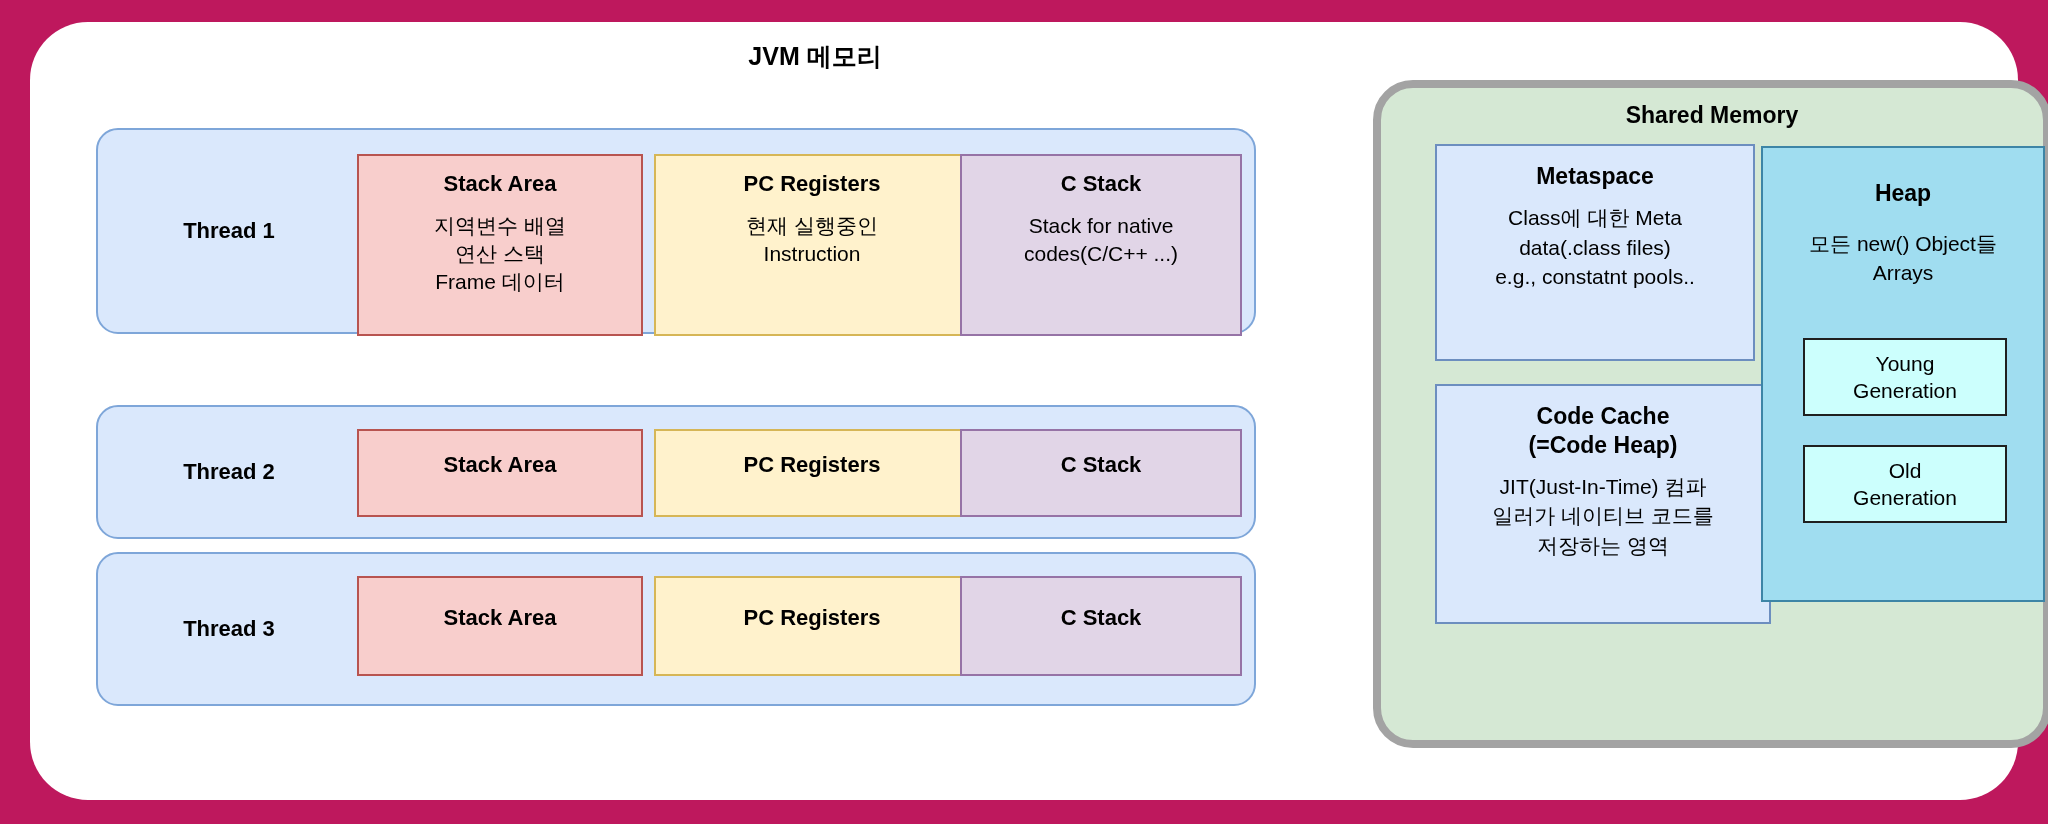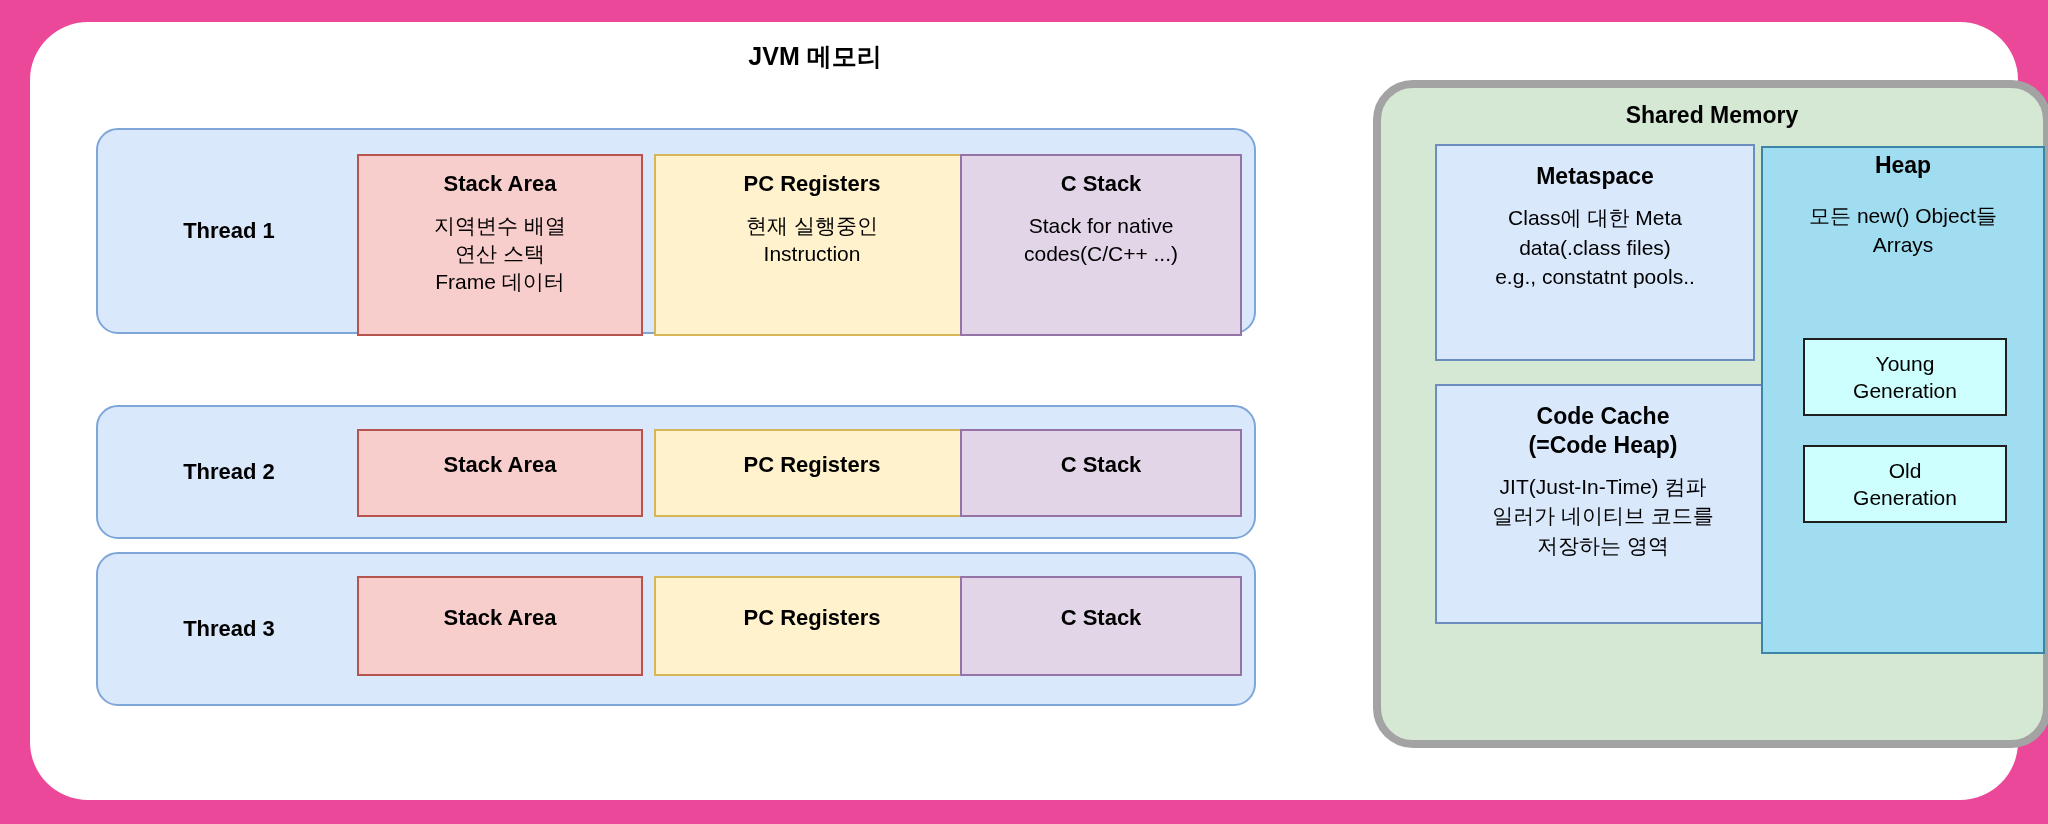--- a/index.html
+++ b/index.html
@@ -11,21 +11,21 @@
     width: 2048px;
     height: 824px;
     font-family: "Liberation Sans", "DejaVu Sans", sans-serif;
     color: #000000;
     overflow: hidden;
   }
   #canvas {
     position: relative;
     width: 2048px;
     height: 824px;
-    background: #ec4899;
+    background: #be185d;
   }
   
   .jvm-panel {
     position: absolute;
     left: 30px;
     top: 22px;
     width: 1988px;
     height: 778px;
     background: #ffffff;
     border-radius: 58px;
@@ -138,26 +138,26 @@
     white-space: pre-line;
   }
   .metaspace  { left: 54px;  top: 56px;  width: 320px; height: 217px; }
   .codecache  { left: 54px;  top: 296px; width: 336px; height: 240px; }
 
   .heap {
     position: absolute;
     left: 380px;
     top: 58px;
     width: 284px;
-    height: 508px;
+    height: 456px;
     box-sizing: border-box;
     background: #a0ddf0;
     border: 2px solid #3d85a6;
     text-align: center;
-    padding-top: 4px;
+    padding-top: 32px;
   }
   .heap .bx-title {
     font-size: 23px;
     font-weight: bold;
   }
   .heap .bx-desc {
     font-size: 21px;
     line-height: 1.4;
     margin-top: 22px;
     white-space: pre-line;

